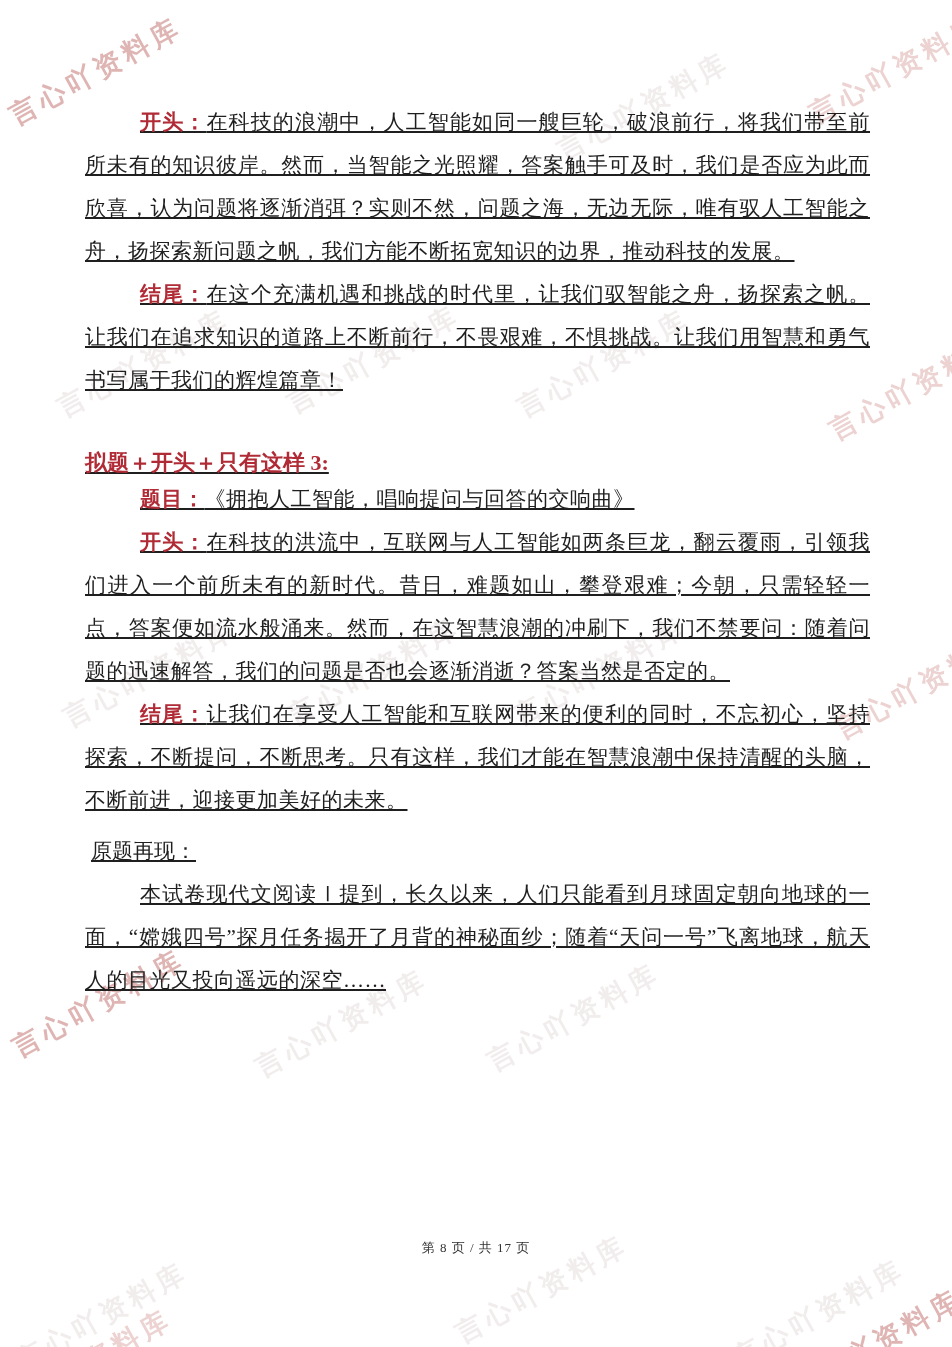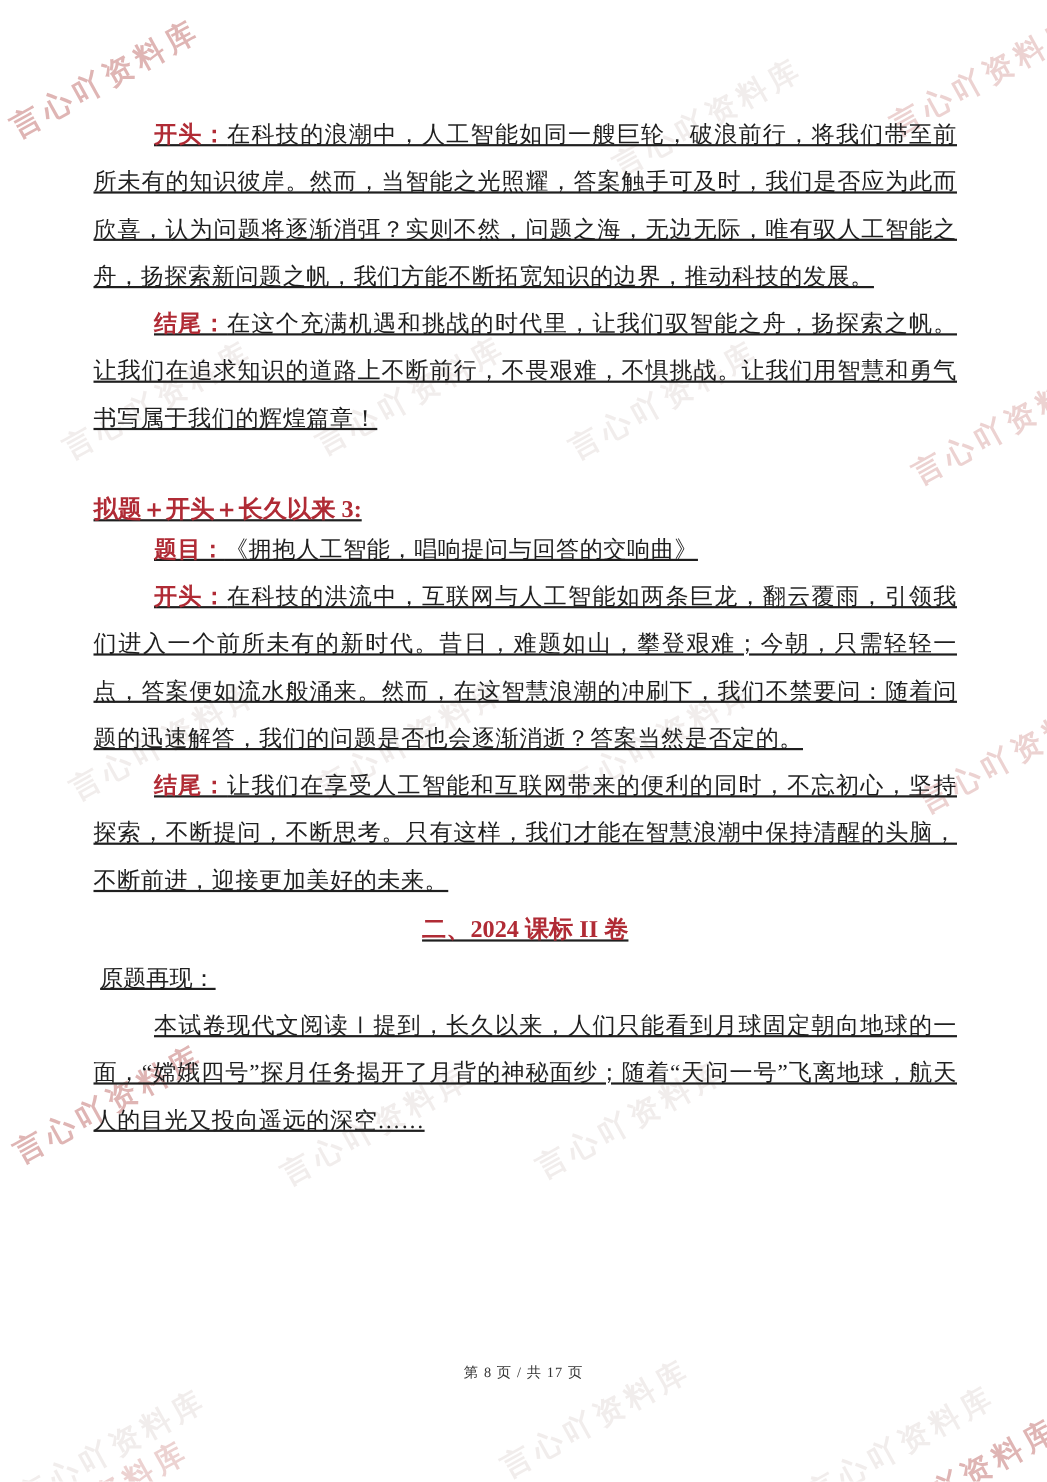--- a/index.html
+++ b/index.html
@@ -105,29 +105,28 @@
       <span class="wm wm-strong" style="left: 792px; top: 1372px;">言心吖资料库</span>
       <span class="wm wm-light" style="left: 2px; top: 1392px;">言心吖资料库</span>
     </div>
 
   <div class="content">
 
     <p class="body-p"><span class="label">开头：</span><span>在科技的浪潮中，人工智能如同一艘巨轮，破浪前行，将我们带至前所未有的知识彼岸。然而，当智能之光照耀，答案触手可及时，我们是否应为此而欣喜，认为问题将逐渐消弭？实则不然，问题之海，无边无际，唯有驭人工智能之舟，扬探索新问题之帆，我们方能不断拓宽知识的边界，推动科技的发展。</span></p>
 
     <p class="body-p mt2"><span class="label">结尾：</span><span>在这个充满机遇和挑战的时代里，让我们驭智能之舟，扬探索之帆。让我们在追求知识的道路上不断前行，不畏艰难，不惧挑战。让我们用智慧和勇气书写属于我们的辉煌篇章！</span></p>
 
-    <h3 class="section-head">拟题＋开头＋长久以来 3:</h3>
+    <h3 class="section-head">拟题＋开头＋只有这样 3:</h3>
 
     <p class="body-p mt10"><span class="label">题目：</span><span>《拥抱人工智能，唱响提问与回答的交响曲》</span></p>
 
     <p class="body-p mt6"><span class="label">开头：</span><span>在科技的洪流中，互联网与人工智能如两条巨龙，翻云覆雨，引领我们进入一个前所未有的新时代。昔日，难题如山，攀登艰难；今朝，只需轻轻一点，答案便如流水般涌来。然而，在这智慧浪潮的冲刷下，我们不禁要问：随着问题的迅速解答，我们的问题是否也会逐渐消逝？答案当然是否定的。</span></p>
 
     <p class="body-p mt2"><span class="label">结尾：</span><span>让我们在享受人工智能和互联网带来的便利的同时，不忘初心，坚持探索，不断提问，不断思考。只有这样，我们才能在智慧浪潮中保持清醒的头脑，不断前进，迎接更加美好的未来。</span></p>
 
-    <h2 class="center-head">二、2024 课标 II 卷</h2>
 
     <p class="no-indent">原题再现：</p>
 
     <p class="body-p mt6">本试卷现代文阅读Ⅰ提到，长久以来，人们只能看到月球固定朝向地球的一面，“嫦娥四号”探月任务揭开了月背的神秘面纱；随着“天问一号”飞离地球，航天人的目光又投向遥远的深空……</p>
 
 
 
   </div>
 
   <div class="footer">第 8 页 / 共 17 页</div>

